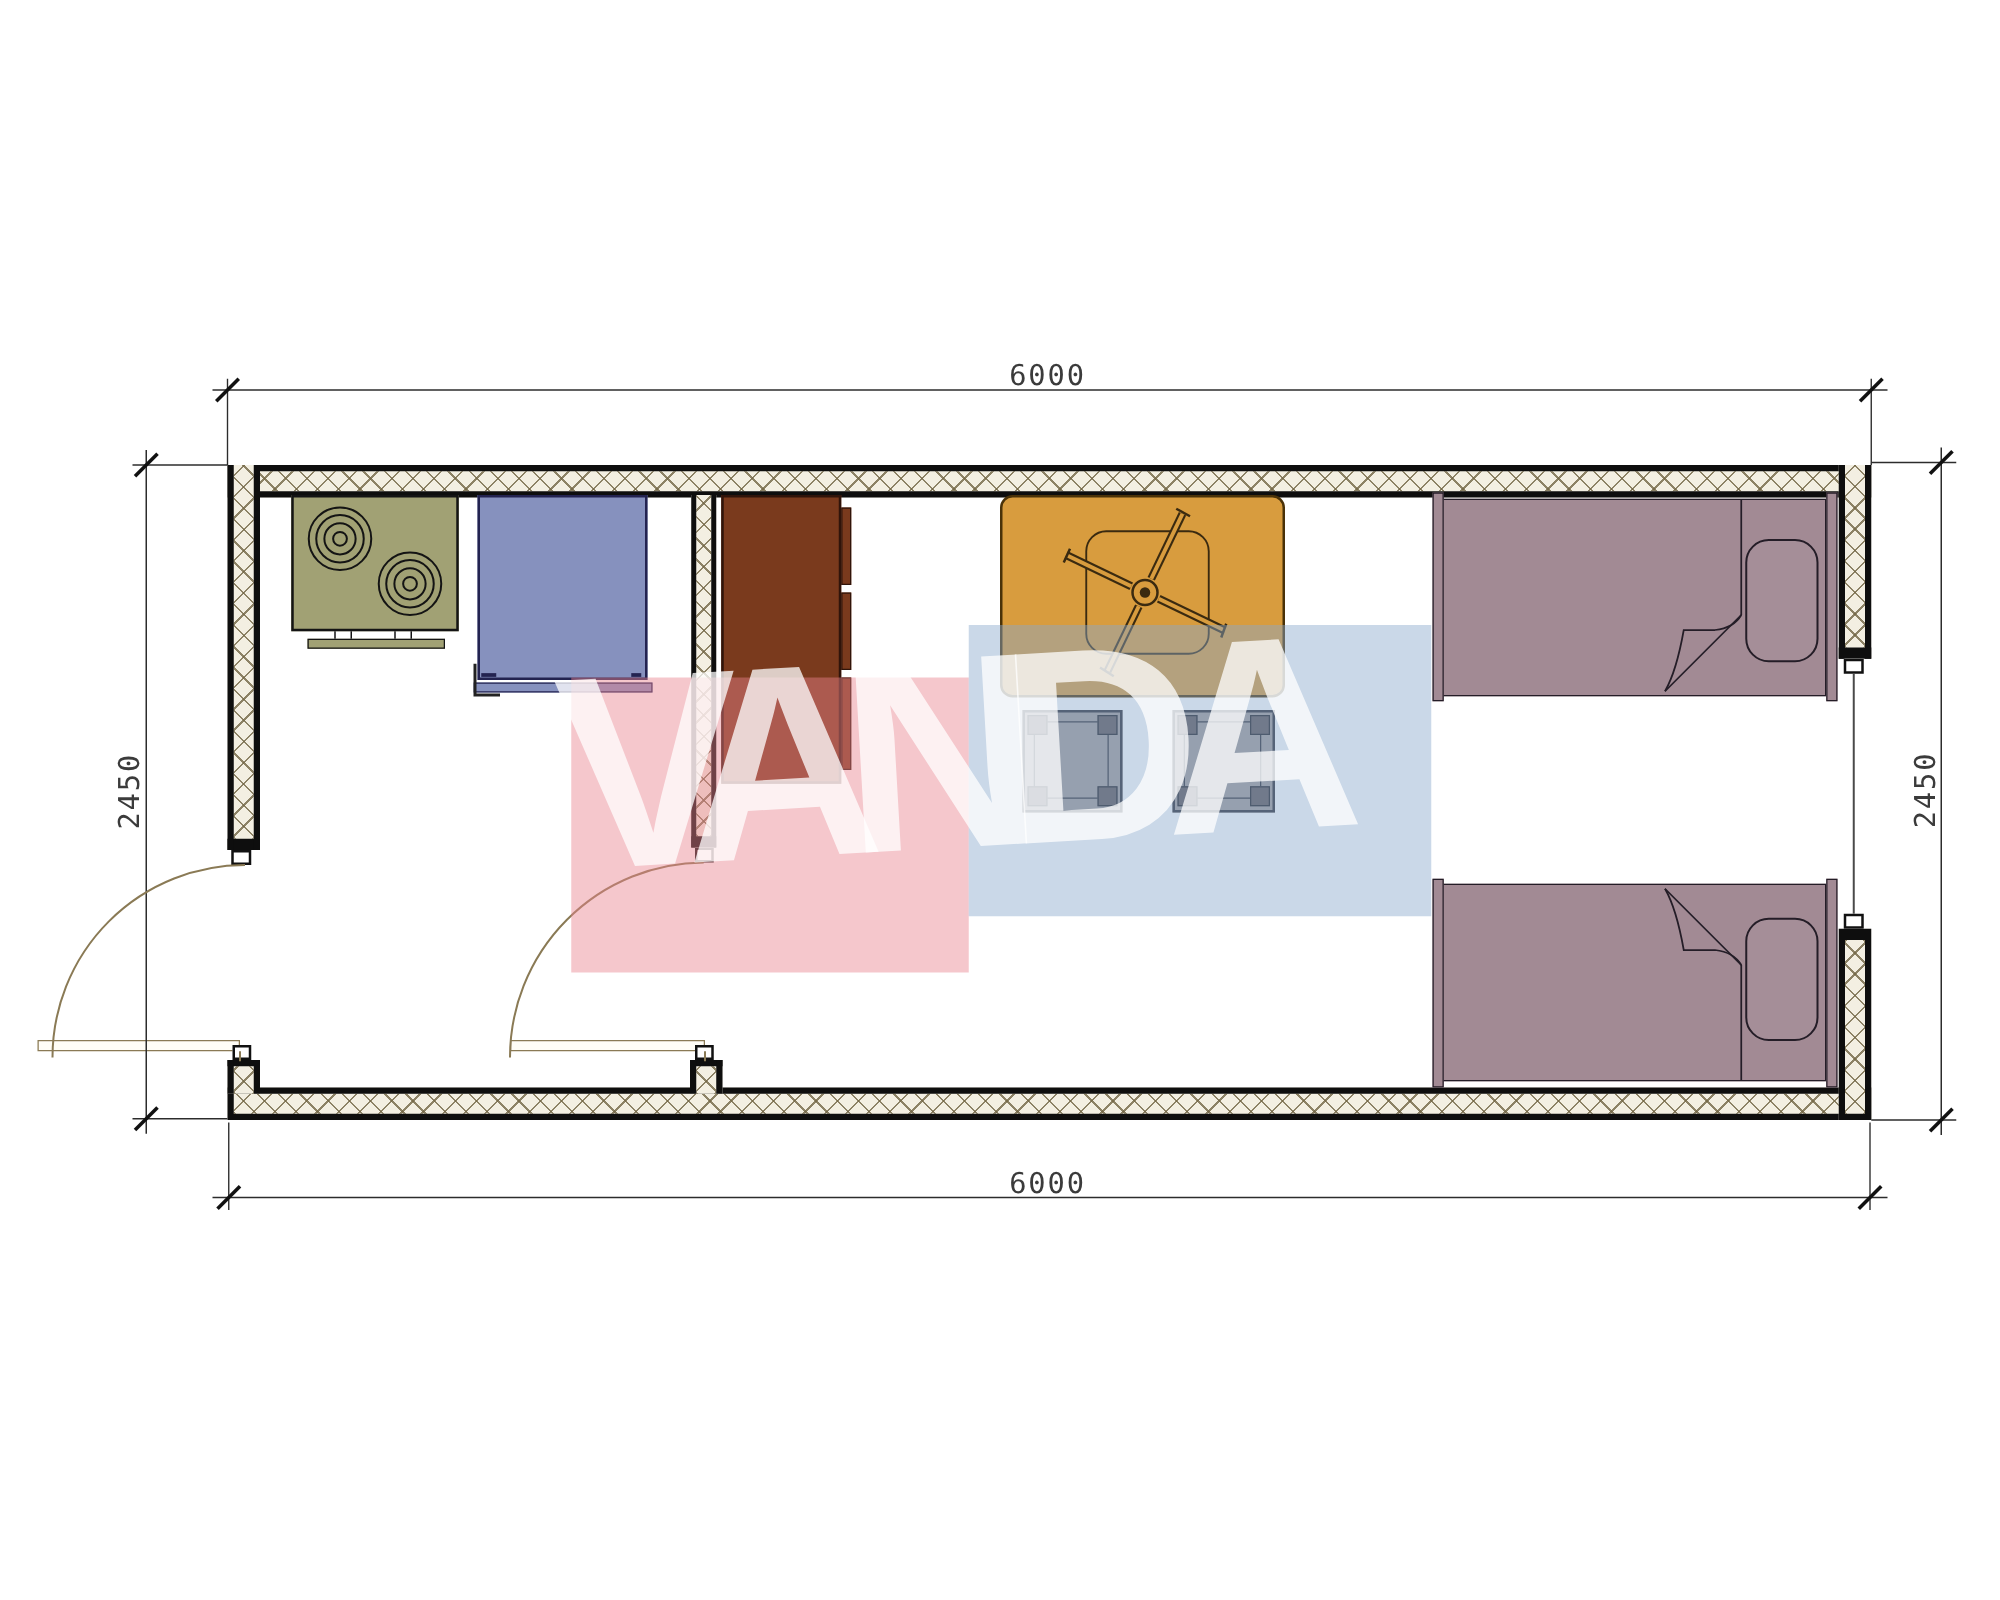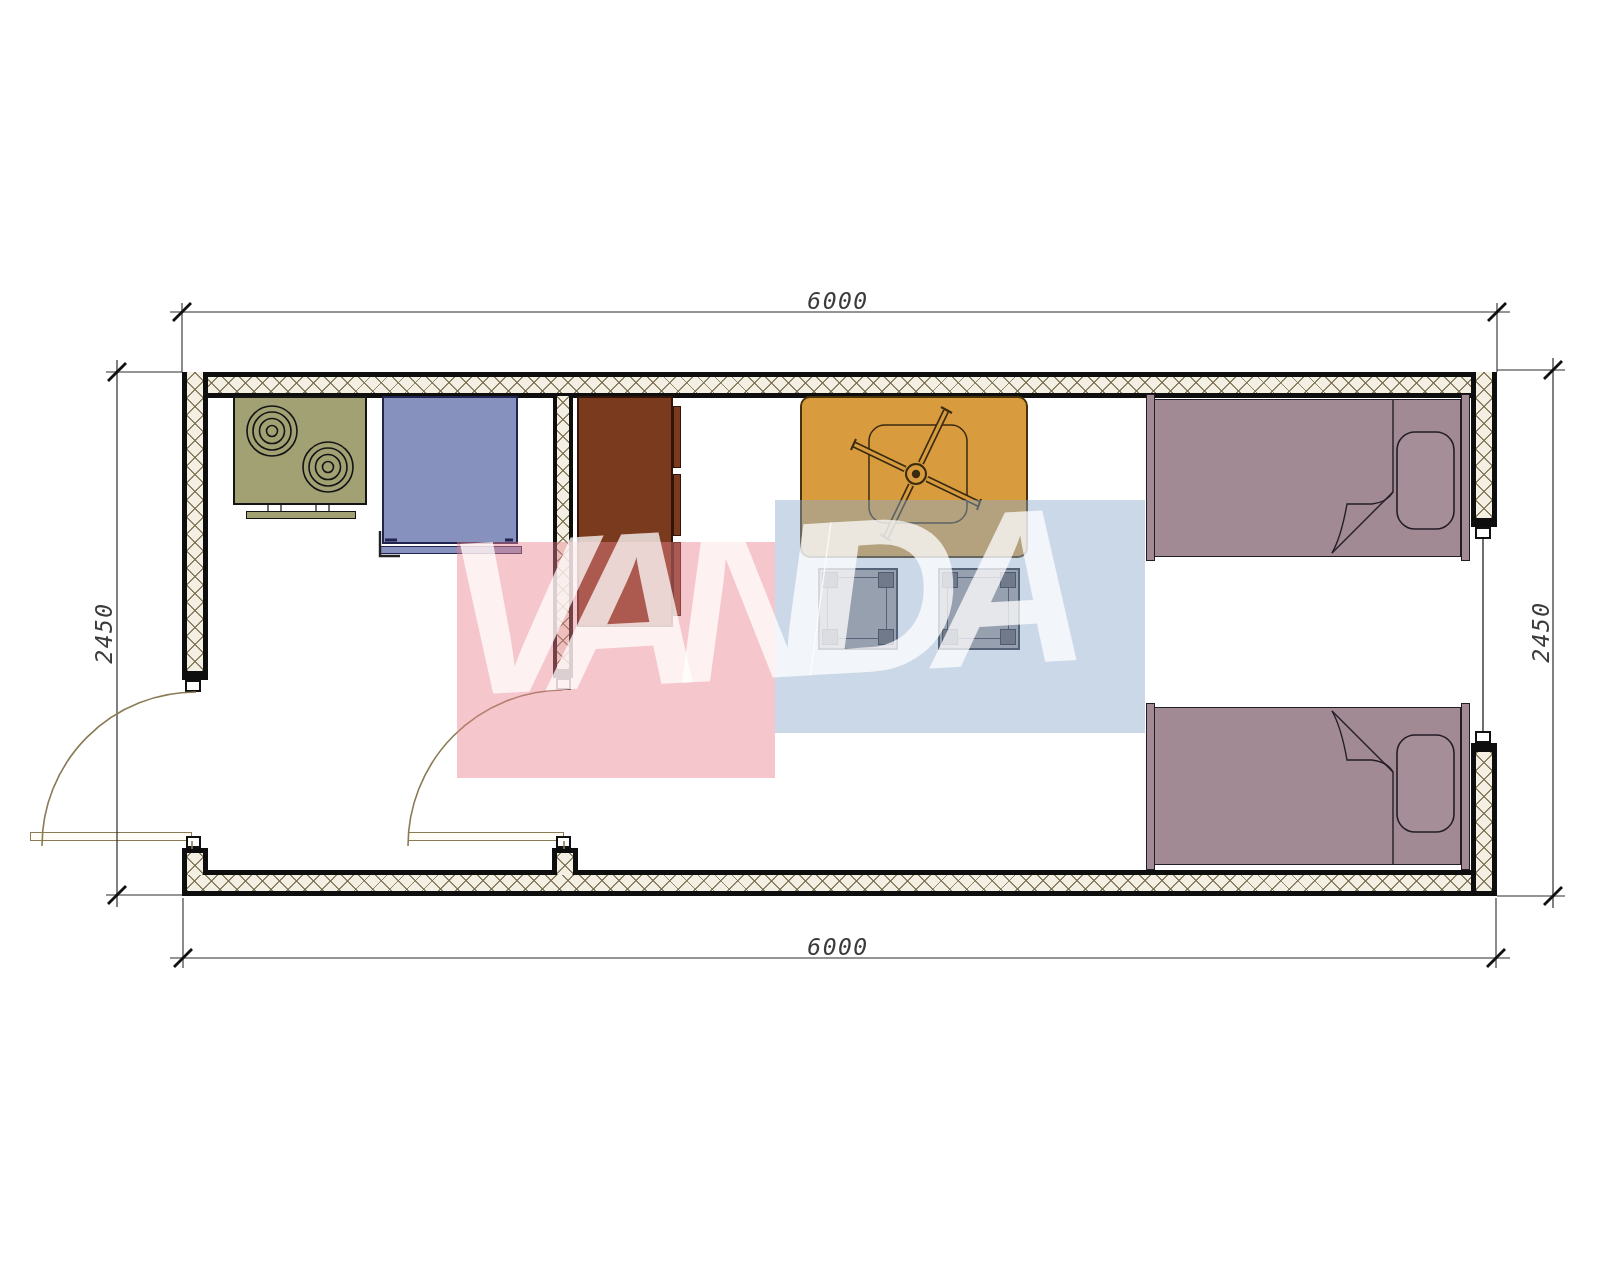--- a/index.html
+++ b/index.html
@@ -1,17 +1,17 @@
 <!DOCTYPE html>
 <html><head>
 <meta charset="utf-8">
 <style>
   html,body{margin:0;padding:0;background:#ffffff;}
   #canvas{position:relative;width:1600px;height:1280px;background:#ffffff;overflow:hidden;
-          font-family:"DejaVu Sans Mono", monospace;font-style:italic;}
+          font-family:"DejaVu Sans Mono", monospace;}
   .abs{position:absolute;}
   
   .wall{
     background-color:#F3EFE2;
     background-image:
       repeating-linear-gradient(45deg, rgba(115,103,70,.8) 0 1.3px, transparent 1.3px 12px),
       repeating-linear-gradient(-45deg, rgba(115,103,70,.8) 0 1.3px, transparent 1.3px 12px);
     box-sizing:border-box;
     z-index:1;
   }

